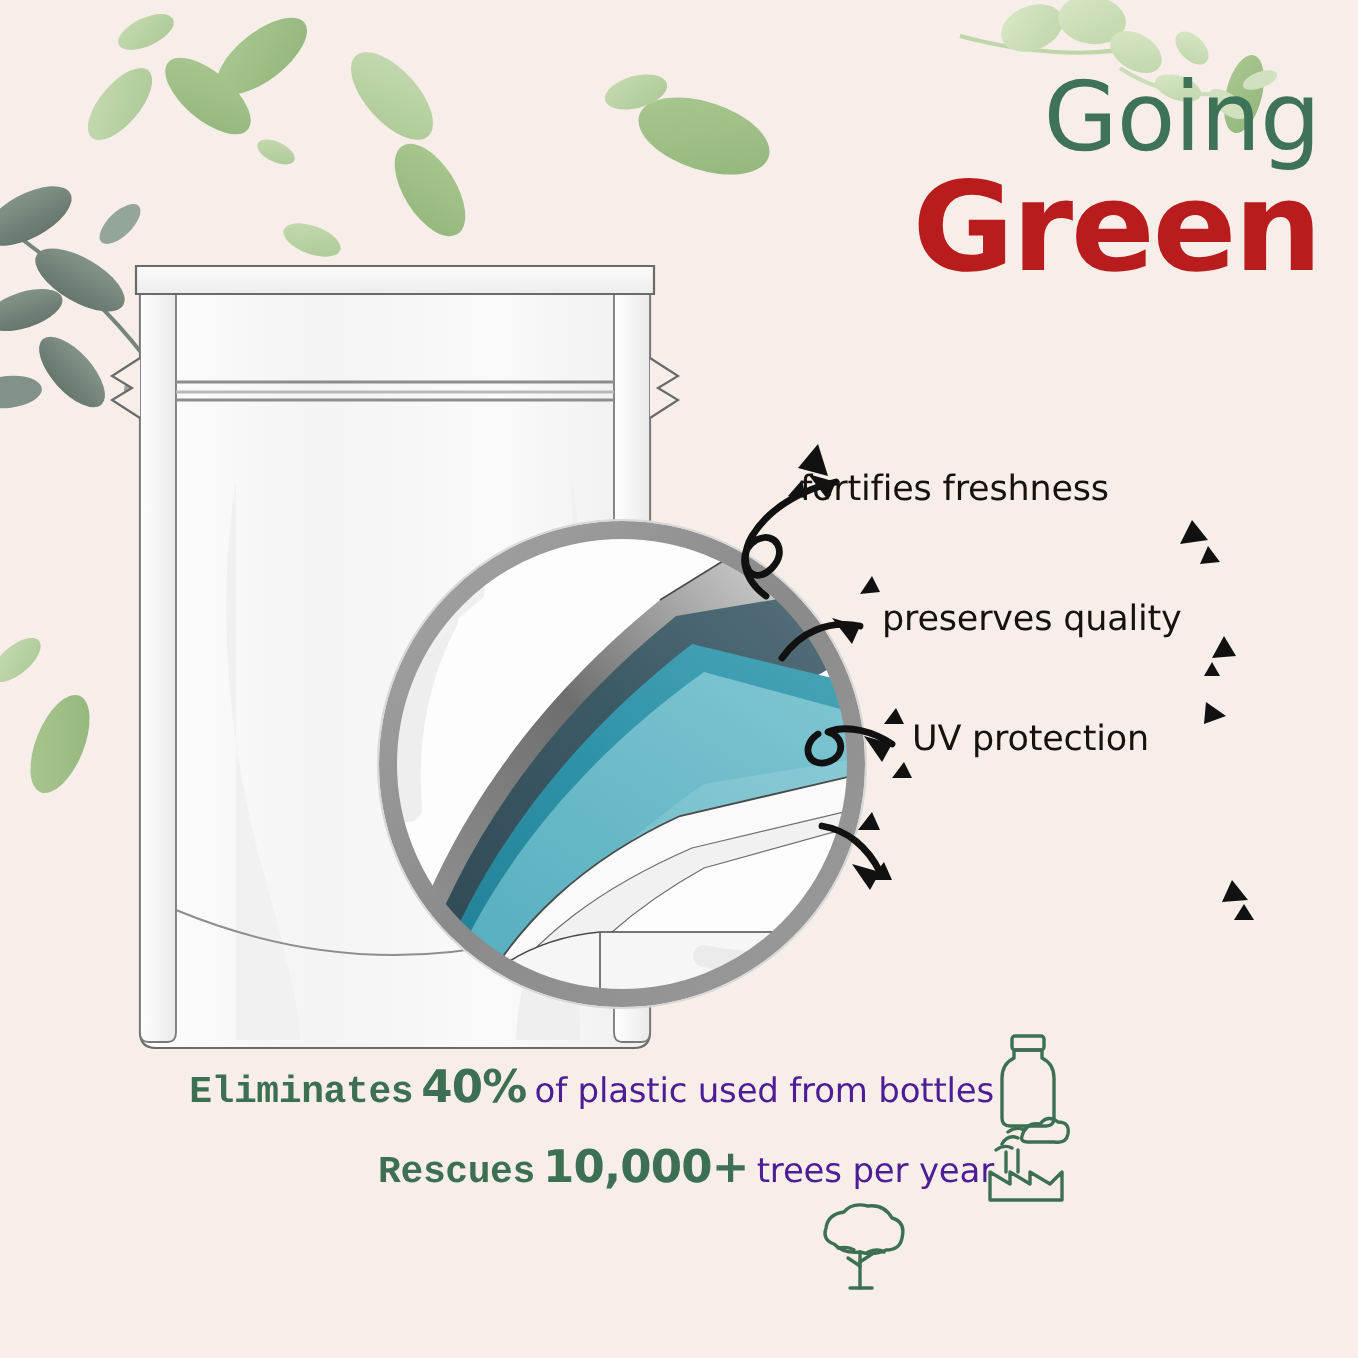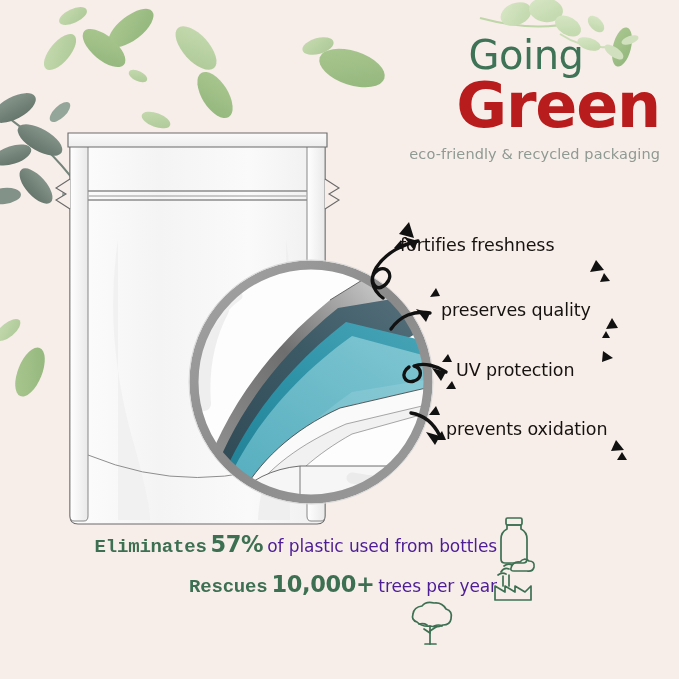--- a/index.html
+++ b/index.html
@@ -9,24 +9,23 @@
     background:#F8EEE9;
   }
   #stage{position:relative;width:679px;height:679px;background:#F8EEE9;overflow:hidden;}
 
   .layer{position:absolute;top:0;left:0;width:679px;height:679px;}
   .layer svg{display:block;}
 
   
   #headline{position:absolute;left:392px;top:36px;width:268px;text-align:right;}
   #title-going{
-    font-size:40px;line-height:0.96;letter-spacing:-0.5px;
+    font-size:48px;line-height:0.96;letter-spacing:-0.5px;
     color:#3F7357;font-weight:400;
     font-family:"DejaVu Sans", sans-serif;
-    text-align:center;
   }
   #title-green{
     font-size:62px;line-height:0.98;letter-spacing:-1.2px;
     color:#b91c1c;font-weight:700;margin-top:2px;
     font-family:"DejaVu Sans", sans-serif;
   }
   #subtitle{
     font-size:14.5px;color:#8E9A92;margin-top:9px;letter-spacing:0.1px;
     font-family:"DejaVu Sans", sans-serif;
   }
@@ -290,33 +289,31 @@
         <path d="M442 431 L435 440 L446 440 Z"></path>
         <path d="M616 440 L624 450 L611 451 Z"></path>
         <path d="M622 452 L627 460 L617 460 Z"></path>
       </g>
     </svg>
   </div>
 
   <div id="headline">
     <div id="title-going">Going</div>
     <div id="title-green">Green</div>
-    <div id="subtitle">eco-friendly &amp; recycled packaging</div>
   </div>
 
   <div class="feat" id="feat0">fortifies freshness</div>
   <div class="feat" id="feat1">preserves quality</div>
   <div class="feat" id="feat2">UV protection</div>
-  <div class="feat" id="feat3">prevents oxidation</div>
 
   <div id="stats">
 
     <div class="stat">
       <div class="inner">
-        <span class="s-verb">Eliminates</span><span class="s-num">57%</span><span class="s-rest">of plastic used from bottles</span>
+        <span class="s-verb">Eliminates</span><span class="s-num">40%</span><span class="s-rest">of plastic used from bottles</span>
       </div>
     </div>
 
 
     <div class="stat">
       <div class="inner">
         <span class="s-verb">Rescues</span><span class="s-num">10,000+</span><span class="s-rest">trees per year</span>
       </div>
     </div>
 

